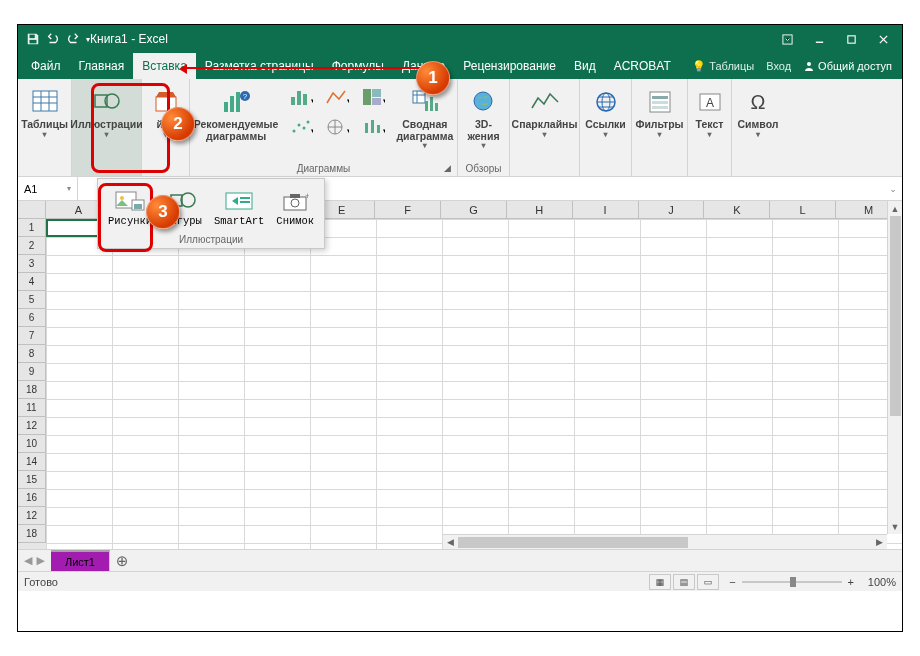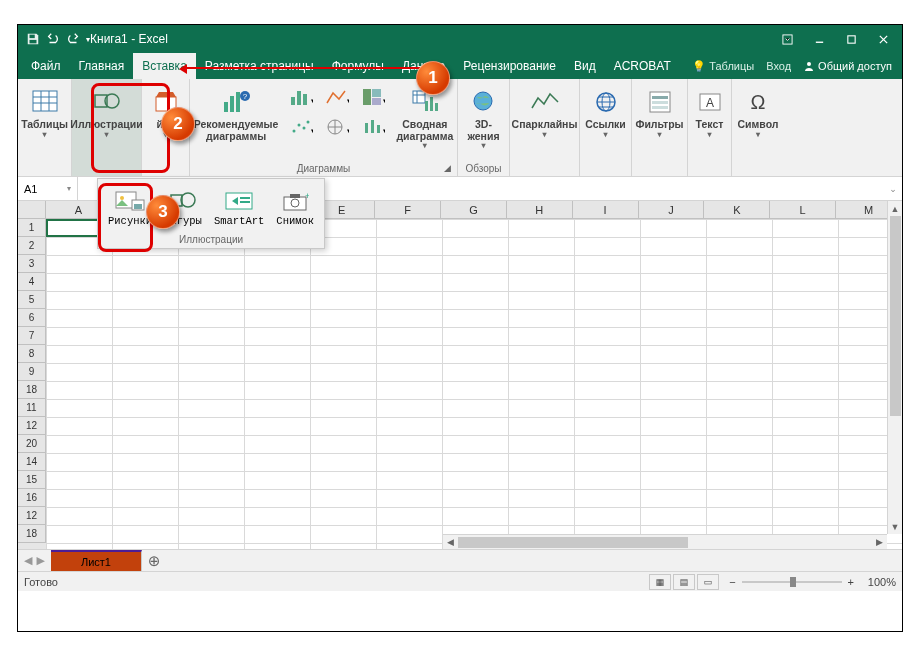--- a/index.html
+++ b/index.html
@@ -75,21 +75,21 @@
 .hscroll .strack { flex: 1; position: relative; }
 .hscroll .sthumb { position: absolute; left: 0; top: 2px; height: 11px; width: 230px; background: #c8c8c8; }
 .vscroll { position: absolute; right: 0; top: 0; bottom: 15px; width: 15px; background: #f1f1f1; border-left: 1px solid #d4d4d4; display: flex; flex-direction: column; }
 .vscroll .sbtn { height: 15px; display: flex; align-items: center; justify-content: center; font-size: 9px; color: #666; }
 .vscroll .strack { flex: 1; position: relative; }
 .vscroll .sthumb { position: absolute; top: 0; left: 2px; width: 11px; height: 200px; background: #c8c8c8; }
 
 
 .sheettabs { height: 22px; background: #f1f1f1; border-top: 1px solid #d4d4d4; display: flex; align-items: stretch; font-size: 11px; }
 .sheettabs .navbtns { display: flex; padding: 0 6px; gap: 4px; align-items: center; color: #999; }
-.sheettabs .stab { background: #c2410c; padding: 0 30px; border-right: 1px solid #c8c8c8; border-top: 2px solid #4c1d95; display: flex; align-items: center; cursor: pointer; }
+.sheettabs .stab { background: #a21caf; padding: 0 14px; border-right: 1px solid #c8c8c8; border-top: 2px solid #a3a3a3; display: flex; align-items: center; cursor: pointer; }
 .sheettabs .addsh { width: 24px; display: flex; align-items: center; justify-content: center; color: #666; cursor: pointer; font-size: 15px; }
 
 
 .statusbar { height: 20px; background: #f1f1f1; border-top: 1px solid #d4d4d4; display: flex; align-items: center; font-size: 11px; padding: 0 6px; color: #444; }
 .statusbar .filler { flex: 1; }
 .statusbar .views { display: flex; gap: 2px; margin-right: 10px; }
 .statusbar .vbtn { width: 22px; height: 16px; border: 1px solid #c8c8c8; display: flex; align-items: center; justify-content: center; font-size: 9px; cursor: pointer; }
 .statusbar .zoom { display: flex; align-items: center; gap: 6px; }
 .statusbar .zslider { width: 100px; height: 2px; background: #c8c8c8; position: relative; }
 .statusbar .zslider .zthumb { position: absolute; left: 48px; top: -4px; width: 6px; height: 10px; background: #888; }
@@ -424,21 +424,21 @@
         <div class="rh">3</div>
         <div class="rh">4</div>
         <div class="rh">5</div>
         <div class="rh">6</div>
         <div class="rh">7</div>
         <div class="rh">8</div>
         <div class="rh">9</div>
         <div class="rh">18</div>
         <div class="rh">11</div>
         <div class="rh">12</div>
-        <div class="rh">20</div>
+        <div class="rh">10</div>
         <div class="rh">14</div>
         <div class="rh">15</div>
         <div class="rh">16</div>
         <div class="rh">12</div>
         <div class="rh">18</div>
       </div>
       <div class="cells">
         <div class="cellgrid"></div>
         <div class="sel"></div>
       </div>

